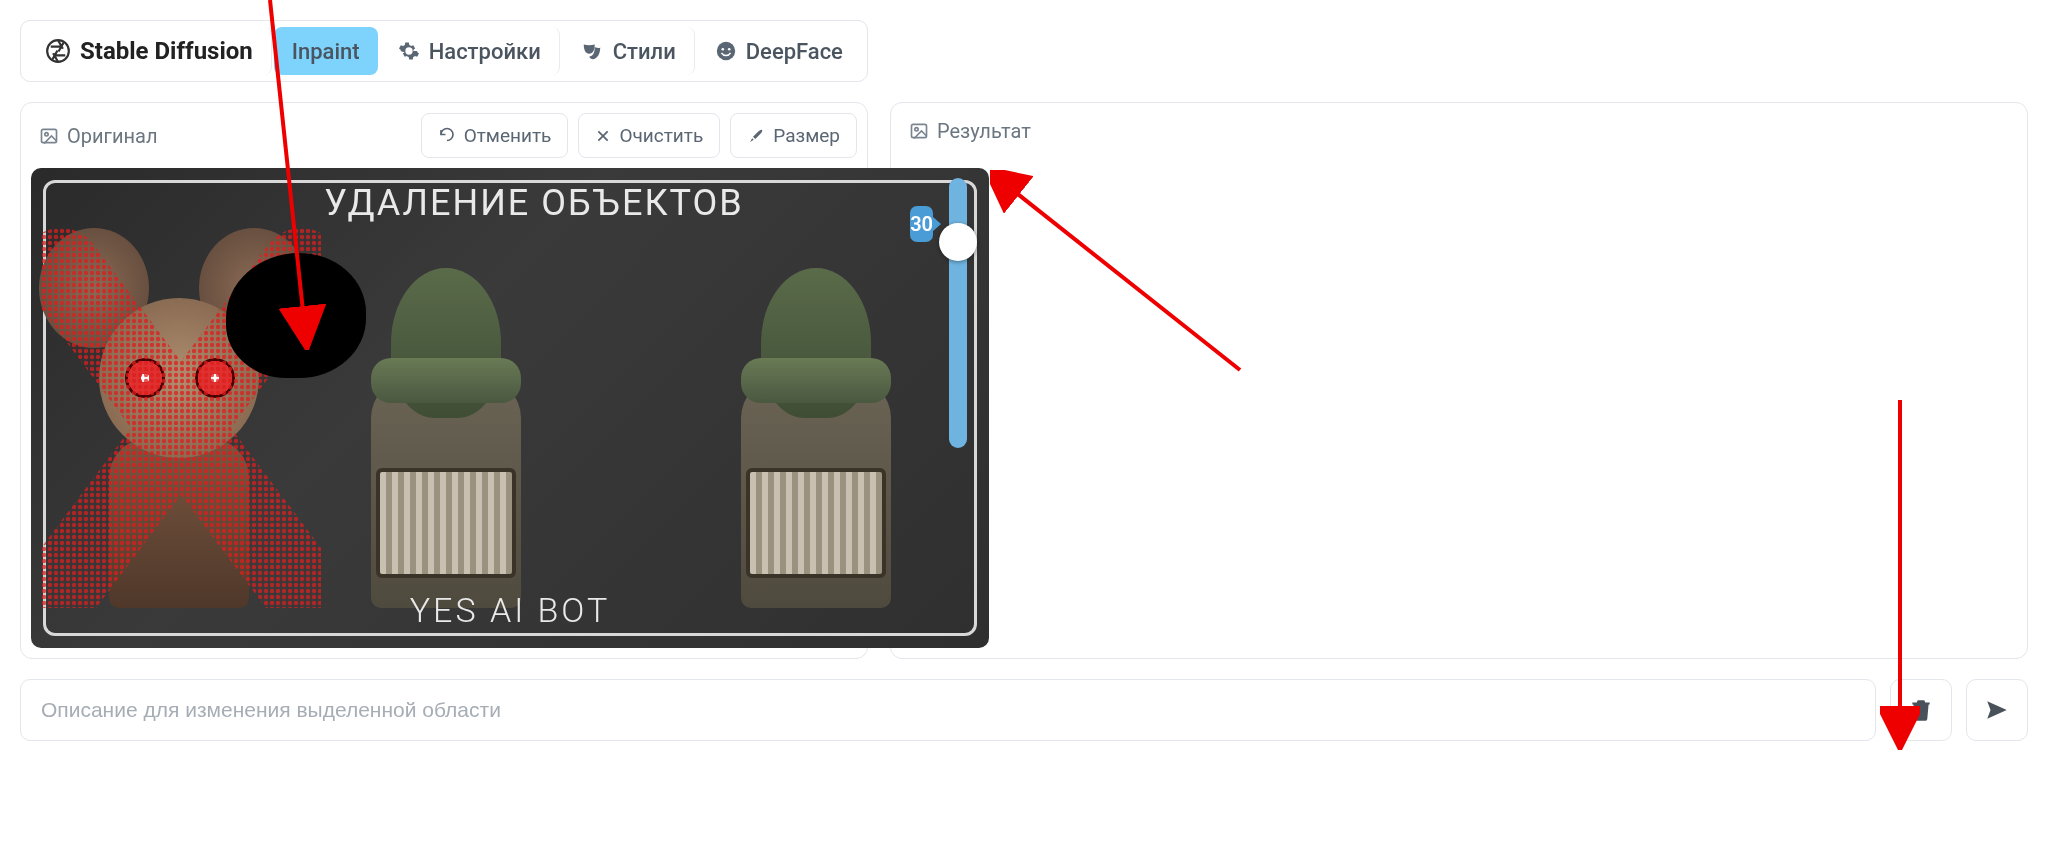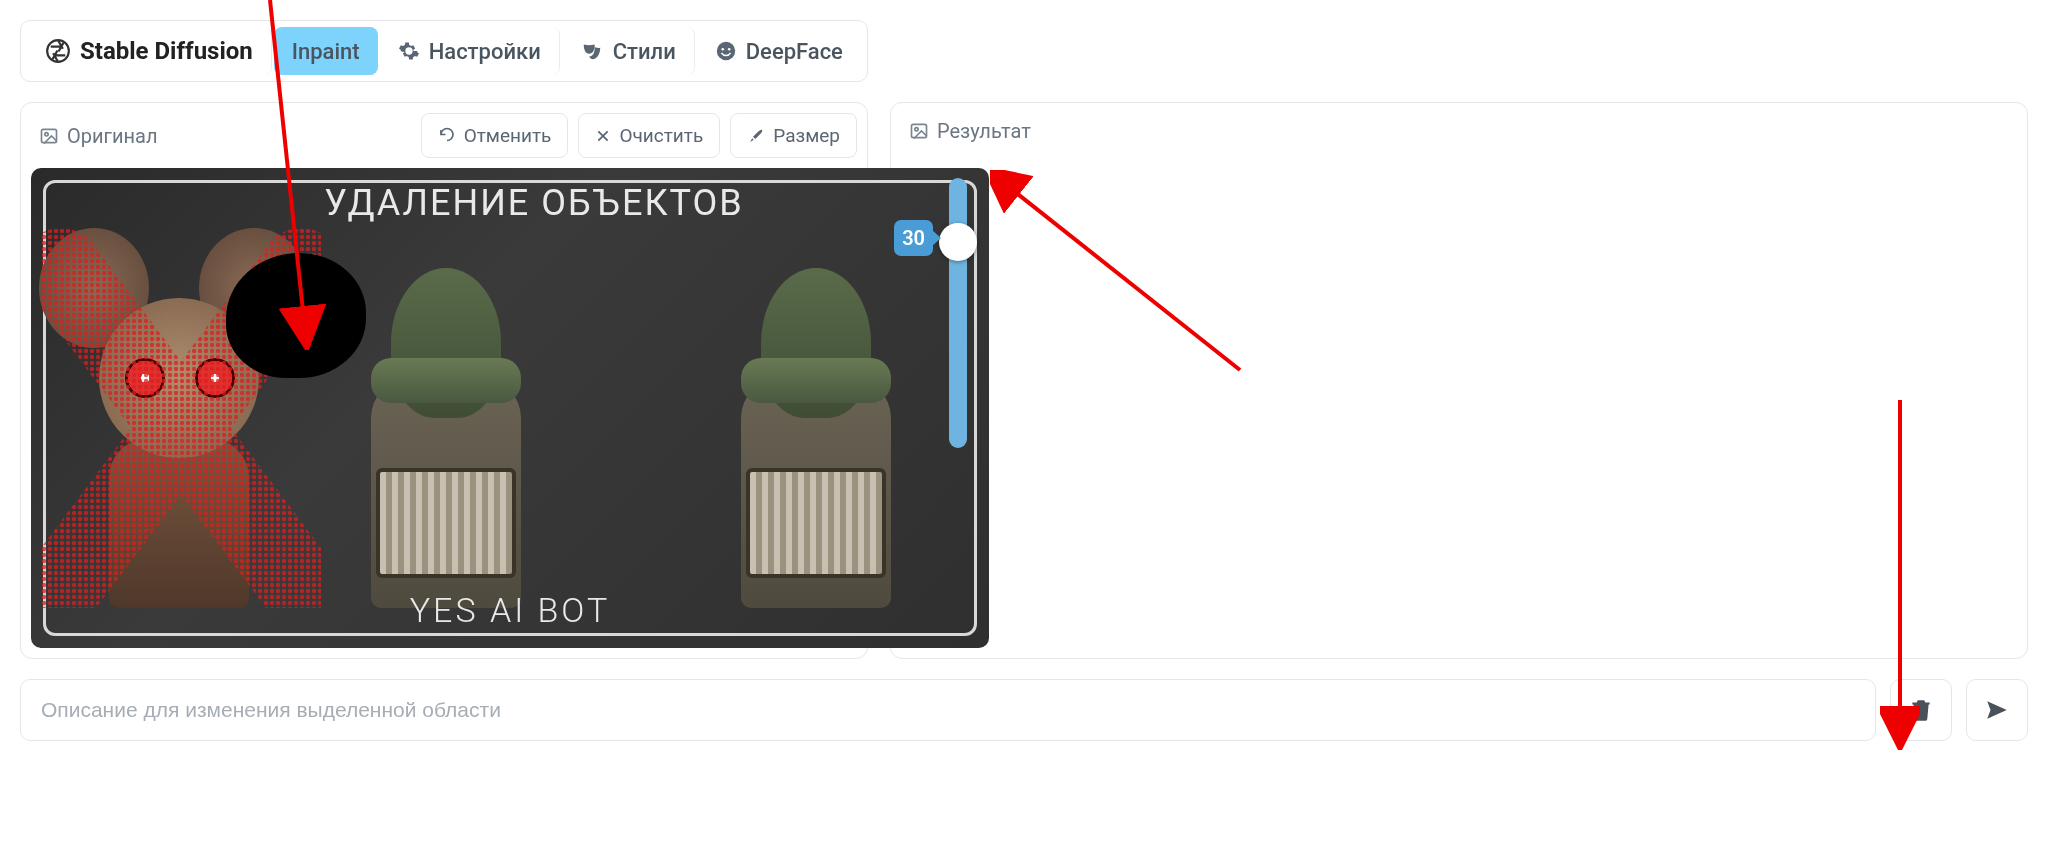--- a/index.html
+++ b/index.html
@@ -208,26 +208,26 @@
   .slider-thumb {
     position: absolute;
     top: 55px; right: 12px;
     width: 38px; height: 38px;
     background: #fff;
     border-radius: 50%;
     box-shadow: 0 1px 4px rgba(0,0,0,.4);
   }
   .slider-badge {
     position: absolute;
-    top: 52px; right: 56px;
+    top: 38px; right: 56px;
     background: #4a9cd6;
     color: #fff;
     font-size: 20px;
     font-weight: 600;
-    padding: 6px 8px;
+    padding: 6px 0;
     border-radius: 7px;
     margin-left: 43px;
   }
   .slider-badge::after {
     content: "";
     position: absolute;
     right: -8px; top: 50%;
     transform: translateY(-50%);
     border-left: 9px solid #4a9cd6;
     border-top: 8px solid transparent;

